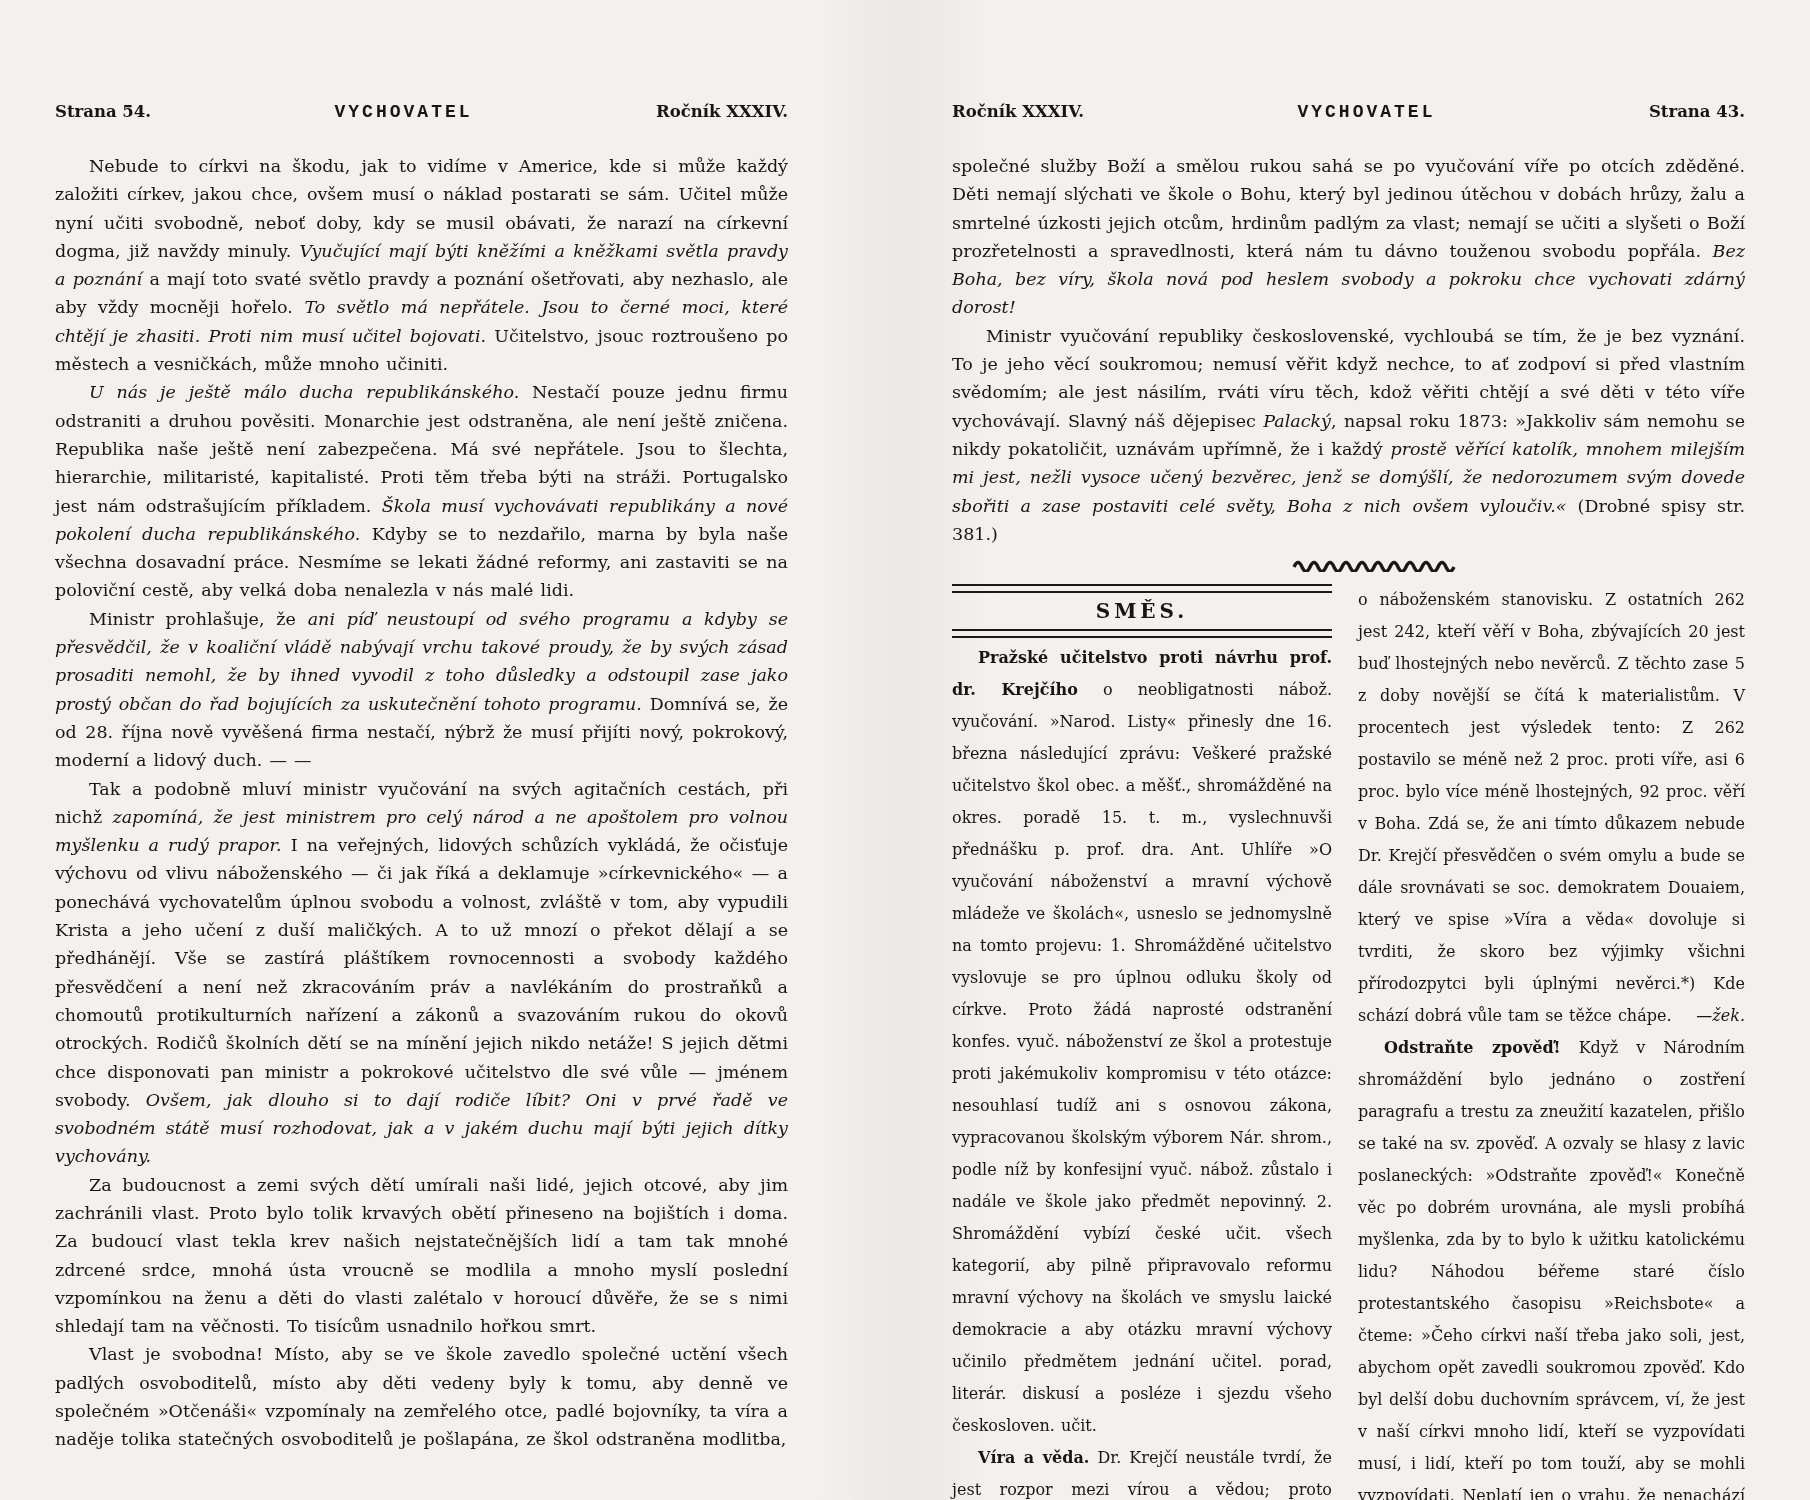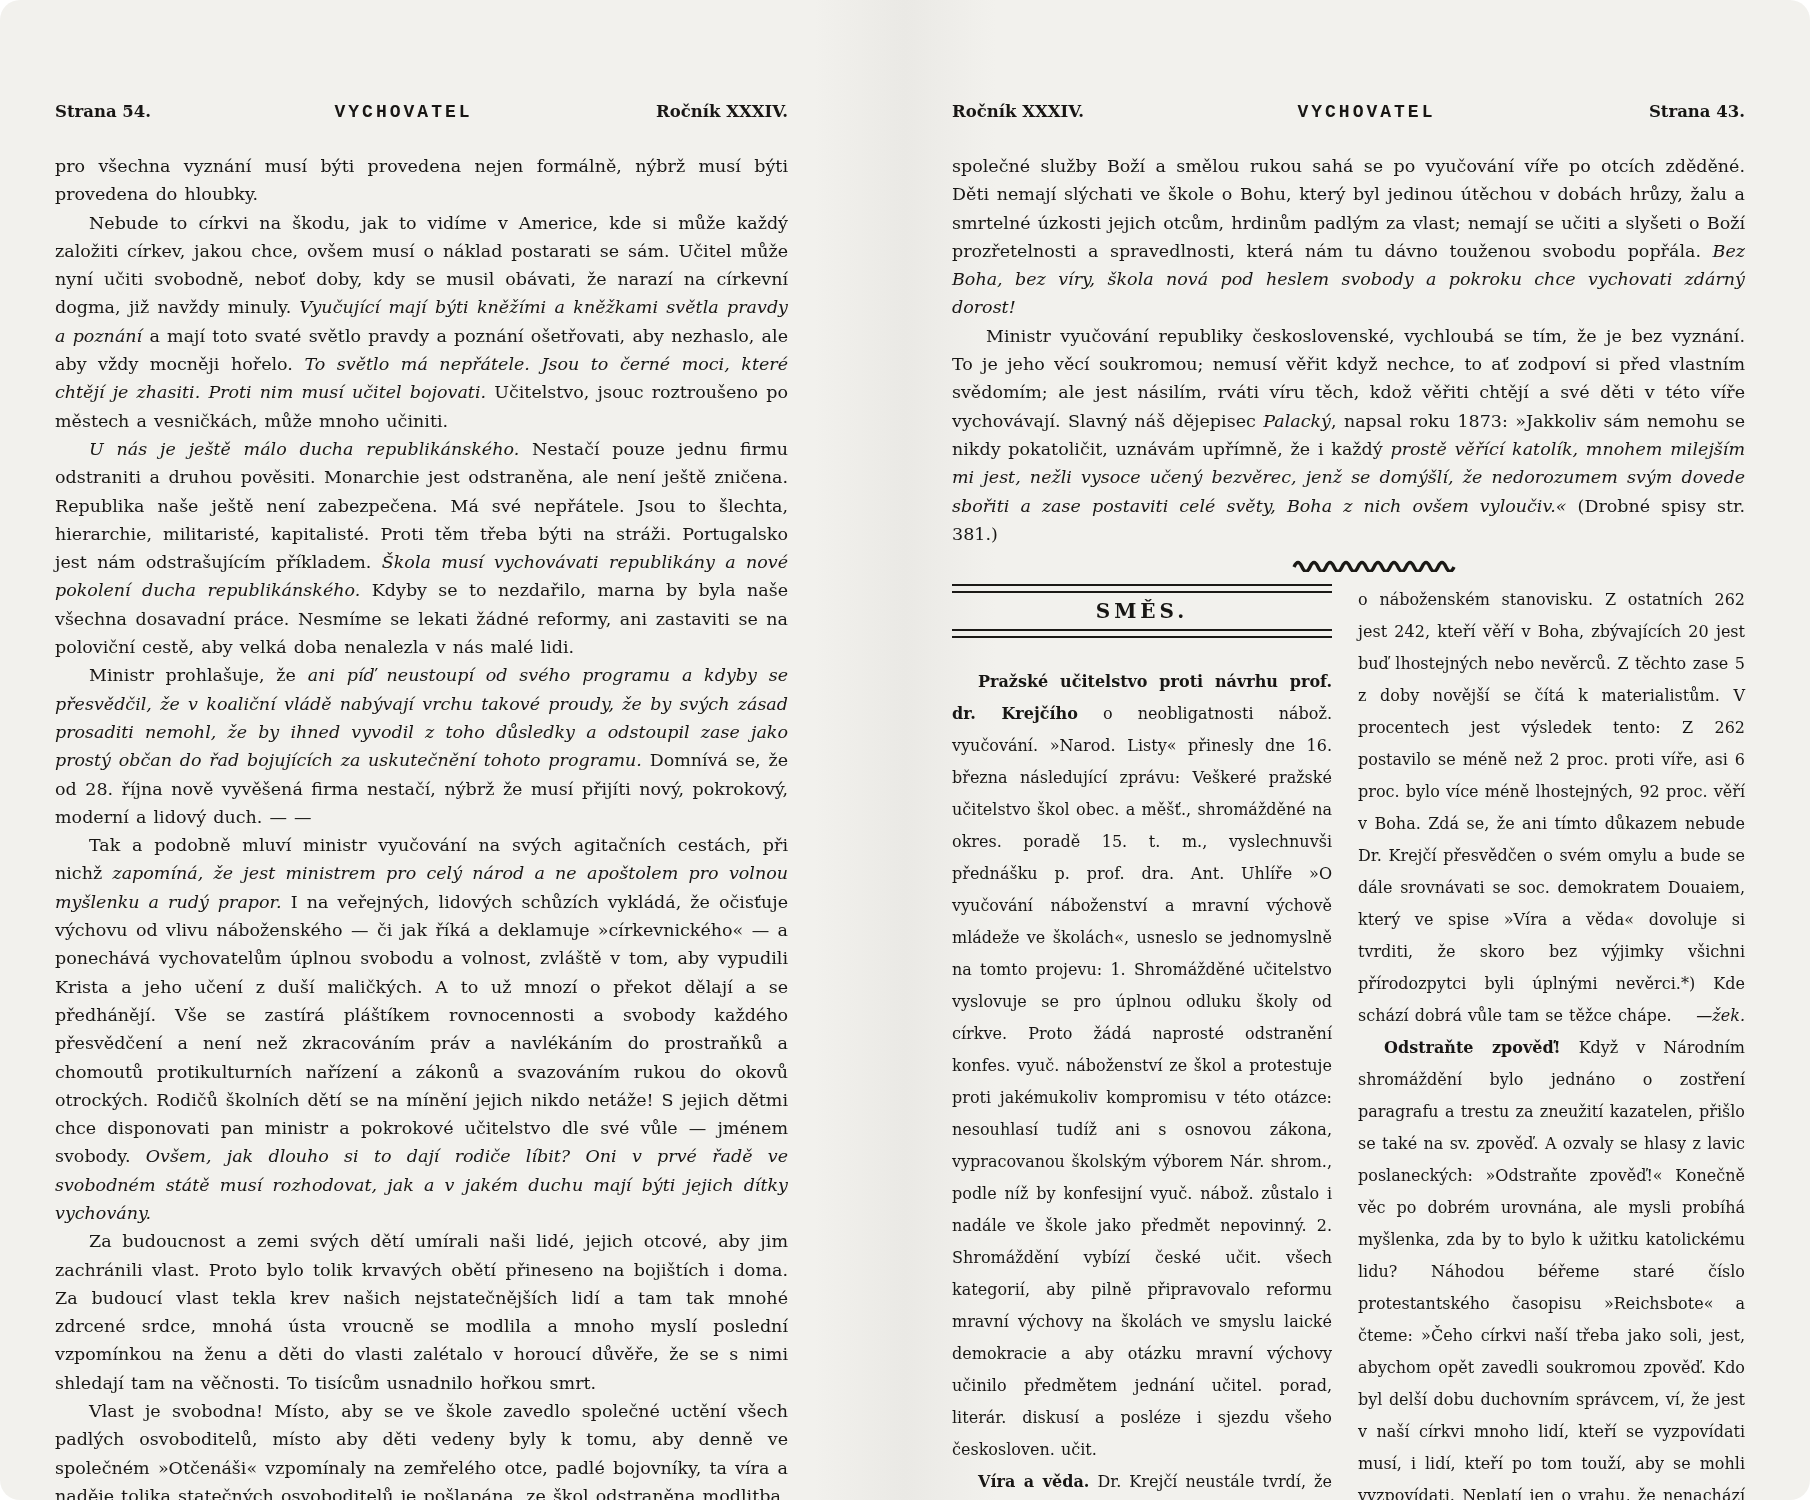--- a/index.html
+++ b/index.html
@@ -1,56 +1,54 @@
 <!DOCTYPE html>
 <html><head>
 <meta charset="utf-8">
 <style>
   html,body{margin:0;padding:0;}
   body{font-family:"DejaVu Serif","Liberation Serif",serif;color:#181614;}
   .canvas{
     position:relative;width:1810px;height:1500px;overflow:hidden;
     background:linear-gradient(90deg,#f2f1ed 0%,#f2f1ed 45%,#eae9e5 50%,#f2f1ed 55%,#f2f1ed 100%);
-    border-radius:20px;
   }
   .page{position:absolute;top:102px;}
   .page-left{left:55px;width:733px;}
   .page-right{left:952px;width:793px;}
   .pghead{display:flex;justify-content:space-between;align-items:baseline;
     font-weight:bold;font-size:16.5px;line-height:20px;margin-bottom:30px;}
   .pghead .jtitle{letter-spacing:3px;font-size:18px;font-family:Liberation Mono, monospace;}
   .body-text p{margin:0;text-align:justify;font-size:17.5px;line-height:28.3px;word-spacing:1.5px;}
   .body-text p.ind{text-indent:34px;}
   .squiggle{margin:10px 0 8px 340px;height:14px;line-height:0;}
   .cols{display:flex;gap:26px;margin-top:12px;}
   .colA{width:380px;}
   .colB{width:387px;}
   .rule-double{height:5px;border-top:2px solid #1b1916;border-bottom:2px solid #1b1916;}
   .smes{margin:6px 0;text-align:center;font-size:20px;letter-spacing:4px;font-weight:bold;}
-  .smes-box{margin-bottom:28px;}
+  .smes-box{margin-bottom:4px;}
   .col-text p{margin:0;text-align:justify;font-size:16px;line-height:32px;word-spacing:1px;}
   .col-text p.ind{text-indent:26px;}
   .fr{float:right;}
   .fn-rule{width:235px;border-top:2px solid #1b1916;margin:14px 0 10px 0;}
   .footnote p{margin:9px;text-align:justify;font-size:14px;line-height:21px;}
   .footnote p.ind{text-indent:24px;}
 </style>
 </head>
 <body>
 
 <div class="canvas">
 
   <section class="page page-left">
     <header class="pghead">
       <span>Strana 54.</span>
       <span class="jtitle">VYCHOVATEL</span>
       <span>Ročník XXXIV.</span>
     </header>
     <div class="body-text">
-        <p class="">pro všechna vyznání musí býti provedena nejen formálně, nýbrž musí býti provedena do hloubky.</p>
         <p class="ind">Nebude to církvi na škodu, jak to vidíme v Americe, kde si může každý založiti církev, jakou chce, ovšem musí o náklad postarati se sám. Učitel může nyní učiti svobodně, neboť doby, kdy se musil obávati, že narazí na církevní dogma, již navždy minuly. <span style="font-style: italic;">Vyučující mají býti kněžími a kněžkami světla pravdy a poznání</span> a mají toto svaté světlo pravdy a poznání ošetřovati, aby nezhaslo, ale aby vždy mocněji hořelo. <span style="font-style: italic;">To světlo má nepřátele. Jsou to černé moci, které chtějí je zhasiti. Proti nim musí učitel bojovati.</span> Učitelstvo, jsouc roztroušeno po městech a vesničkách, může mnoho učiniti.</p>
         <p class="ind"><span style="font-style: italic;">U nás je ještě málo ducha republikánského.</span> Nestačí pouze jednu firmu odstraniti a druhou pověsiti. Monarchie jest odstraněna, ale není ještě zničena. Republika naše ještě není zabezpečena. Má své nepřátele. Jsou to šlechta, hierarchie, militaristé, kapitalisté. Proti těm třeba býti na stráži. Portugalsko jest nám odstrašujícím příkladem. <span style="font-style: italic;">Škola musí vychovávati republikány a nové pokolení ducha republikánského.</span> Kdyby se to nezdařilo, marna by byla naše všechna dosavadní práce. Nesmíme se lekati žádné reformy, ani zastaviti se na poloviční cestě, aby velká doba nenalezla v nás malé lidi.</p>
         <p class="ind">Ministr prohlašuje, že <span style="font-style: italic;">ani píď neustoupí od svého programu a kdyby se přesvědčil, že v koaliční vládě nabývají vrchu takové proudy, že by svých zásad prosaditi nemohl, že by ihned vyvodil z toho důsledky a odstoupil zase jako prostý občan do řad bojujících za uskutečnění tohoto programu.</span> Domnívá se, že od 28. října nově vyvěšená firma nestačí, nýbrž že musí přijíti nový, pokrokový, moderní a lidový duch. — —</p>
         <p class="ind">Tak a podobně mluví ministr vyučování na svých agitačních cestách, při nichž <span style="font-style: italic;">zapomíná, že jest ministrem pro celý národ a ne apoštolem pro volnou myšlenku a rudý prapor.</span> I na veřejných, lidových schůzích vykládá, že očisťuje výchovu od vlivu náboženského — či jak říká a deklamuje »církevnického« — a ponechává vychovatelům úplnou svobodu a volnost, zvláště v tom, aby vypudili Krista a jeho učení z duší maličkých. A to už mnozí o překot dělají a se předhánějí. Vše se zastírá pláštíkem rovnocennosti a svobody každého přesvědčení a není než zkracováním práv a navlékáním do prostraňků a chomoutů protikulturních nařízení a zákonů a svazováním rukou do okovů otrockých. Rodičů školních dětí se na mínění jejich nikdo netáže! S jejich dětmi chce disponovati pan ministr a pokrokové učitelstvo dle své vůle — jménem svobody. <span style="font-style: italic;">Ovšem, jak dlouho si to dají rodiče líbit? Oni v prvé řadě ve svobodném státě musí rozhodovat, jak a v jakém duchu mají býti jejich dítky vychovány.</span></p>
         <p class="ind">Za budoucnost a zemi svých dětí umírali naši lidé, jejich otcové, aby jim zachránili vlast. Proto bylo tolik krvavých obětí přineseno na bojištích i doma. Za budoucí vlast tekla krev našich nejstatečnějších lidí a tam tak mnohé zdrcené srdce, mnohá ústa vroucně se modlila a mnoho myslí poslední vzpomínkou na ženu a děti do vlasti zalétalo v horoucí důvěře, že se s nimi shledají tam na věčnosti. To tisícům usnadnilo hořkou smrt.</p>
         <p class="ind">Vlast je svobodna! Místo, aby se ve škole zavedlo společné uctění všech padlých osvoboditelů, místo aby děti vedeny byly k tomu, aby denně ve společném »Otčenáši« vzpomínaly na zemřelého otce, padlé bojovníky, ta víra a naděje tolika statečných osvoboditelů je pošlapána, ze škol odstraněna modlitba,</p>
       </div>
   </section>
 
   <section class="page page-right">

